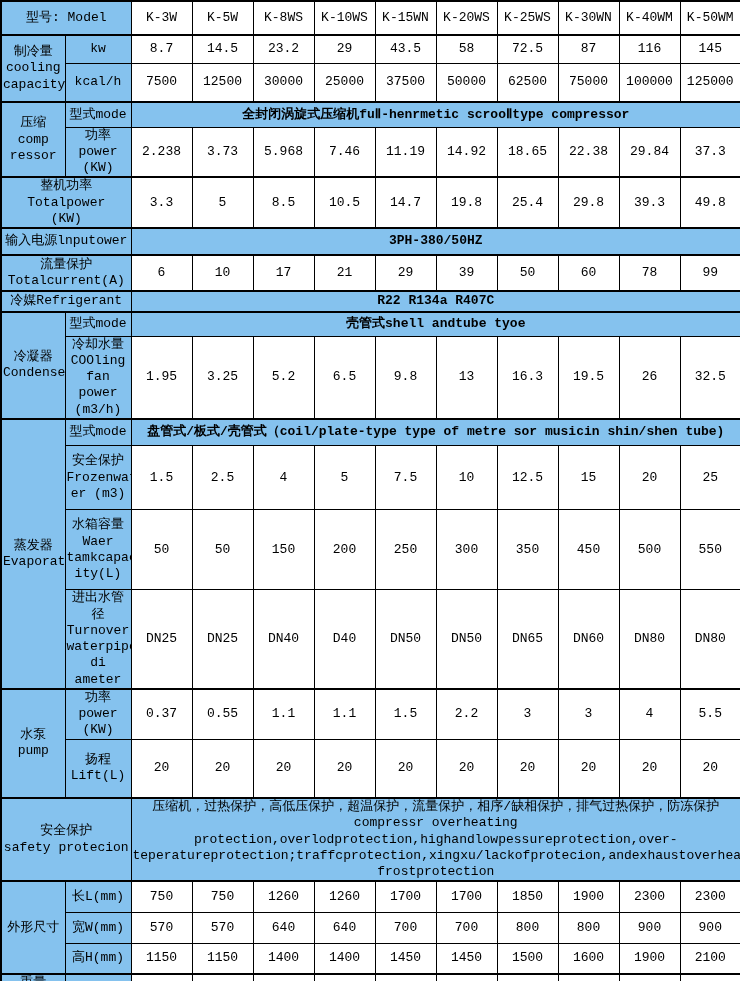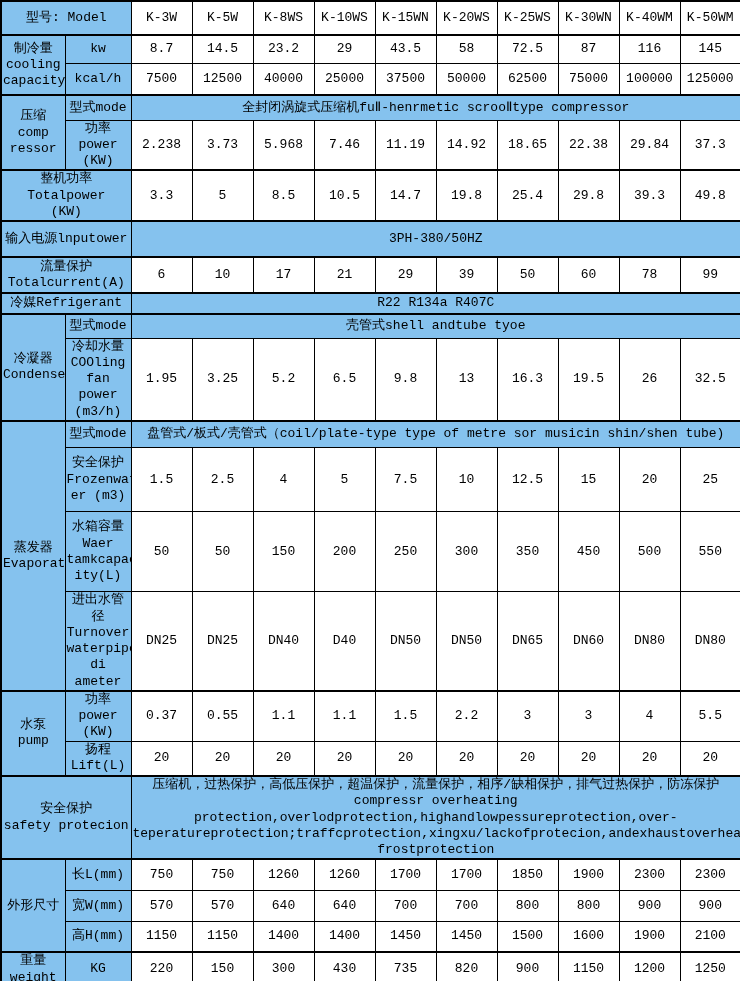--- a/index.html
+++ b/index.html
@@ -33,21 +33,21 @@
     white-space:pre-line;
     overflow:hidden;
   }
   tr.sec > td{border-top:2px solid var(--border-black);}
   td.lbl{background:var(--cell-blue);}
   td.grp{font-size:13px;}
   td.sub{font-size:12.5px;margin-left:27px;}
   td.sub-sm{font-size:11px;line-height:1.3;}
   td.val{font-size:13px;background:#ffffff;}
   td.model{font-size:12.5px;background:#ffffff;margin-left:36px;}
-  td.span-val{background:var(--cell-blue);font-size:12.5px;}
+  td.span-val{background:var(--cell-blue);font-size:12.5px;font-weight:bold;}
   td.safety-text{background:var(--cell-blue);font-size:11.5px;line-height:1.45;}
   td.one-line{font-size:12.5px;}
   .notes{
     padding:8px 0 0 2px;
   }
 </style>
 </head>
 <body>
 
 <table class="spec">
@@ -90,25 +90,25 @@
         <td class="val">14.5</td>
         <td class="val">23.2</td>
         <td class="val">29</td>
         <td class="val">43.5</td>
         <td class="val">58</td>
         <td class="val">72.5</td>
         <td class="val">87</td>
         <td class="val">116</td>
         <td class="val">145</td>
       </tr>
-  <tr style="height:32px">
+  <tr style="height:39px">
     <td class="lbl sub">kcal/h</td>
   <td class="val">7500</td>
         <td class="val">12500</td>
-        <td class="val">40000</td>
+        <td class="val">30000</td>
         <td class="val">25000</td>
         <td class="val">37500</td>
         <td class="val">50000</td>
         <td class="val">62500</td>
         <td class="val">75000</td>
         <td class="val">100000</td>
         <td class="val">125000</td>
       </tr>
 
   <tr class="sec" style="height:25px">
@@ -143,21 +143,21 @@
         <td class="val">8.5</td>
         <td class="val">10.5</td>
         <td class="val">14.7</td>
         <td class="val">19.8</td>
         <td class="val">25.4</td>
         <td class="val">29.8</td>
         <td class="val">39.3</td>
         <td class="val">49.8</td>
       </tr>
 
-  <tr class="sec" style="height:36px">
+  <tr class="sec" style="height:27px">
     <td class="lbl one-line" colspan="2">输入电源lnputower</td>
     <td class="span-val" colspan="10">3PH-380/50HZ</td>
   </tr>
 
   <tr class="sec" style="height:36px">
     <td class="lbl sub" colspan="2">流量保护
 Totalcurrent(A)</td>
   <td class="val">6</td>
         <td class="val">10</td>
         <td class="val">17</td>
@@ -261,21 +261,21 @@
         <td class="val">0.55</td>
         <td class="val">1.1</td>
         <td class="val">1.1</td>
         <td class="val">1.5</td>
         <td class="val">2.2</td>
         <td class="val">3</td>
         <td class="val">3</td>
         <td class="val">4</td>
         <td class="val">5.5</td>
       </tr>
-  <tr style="height:35px">
+  <tr style="height:59px">
     <td class="lbl sub">扬程
 Lift(L)</td>
   <td class="val">20</td>
         <td class="val">20</td>
         <td class="val">20</td>
         <td class="val">20</td>
         <td class="val">20</td>
         <td class="val">20</td>
         <td class="val">20</td>
         <td class="val">20</td>

